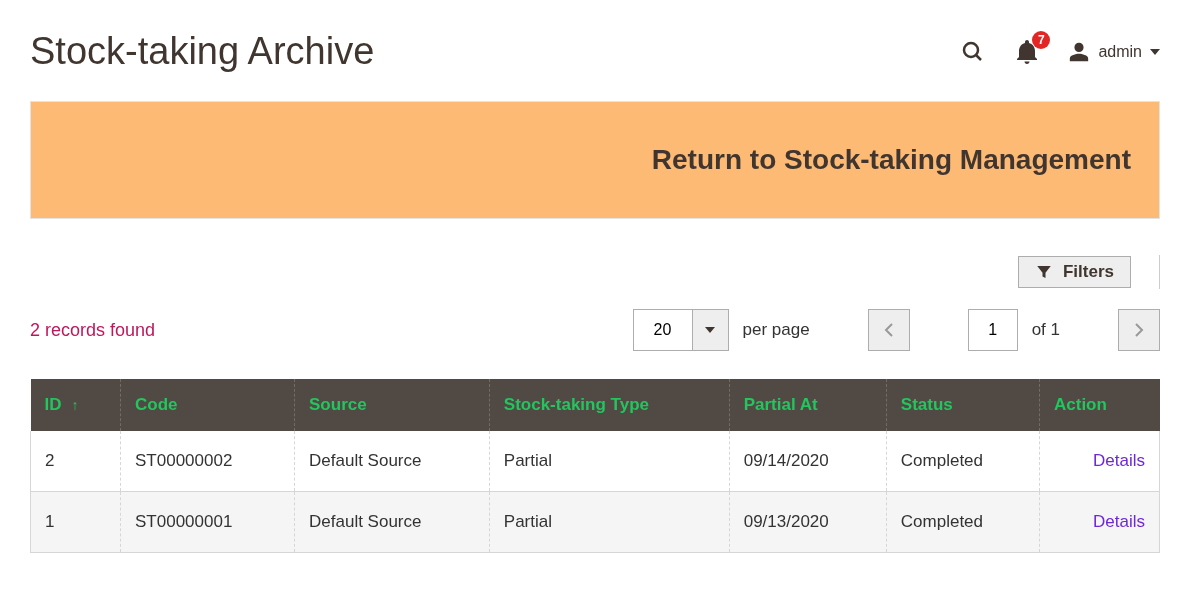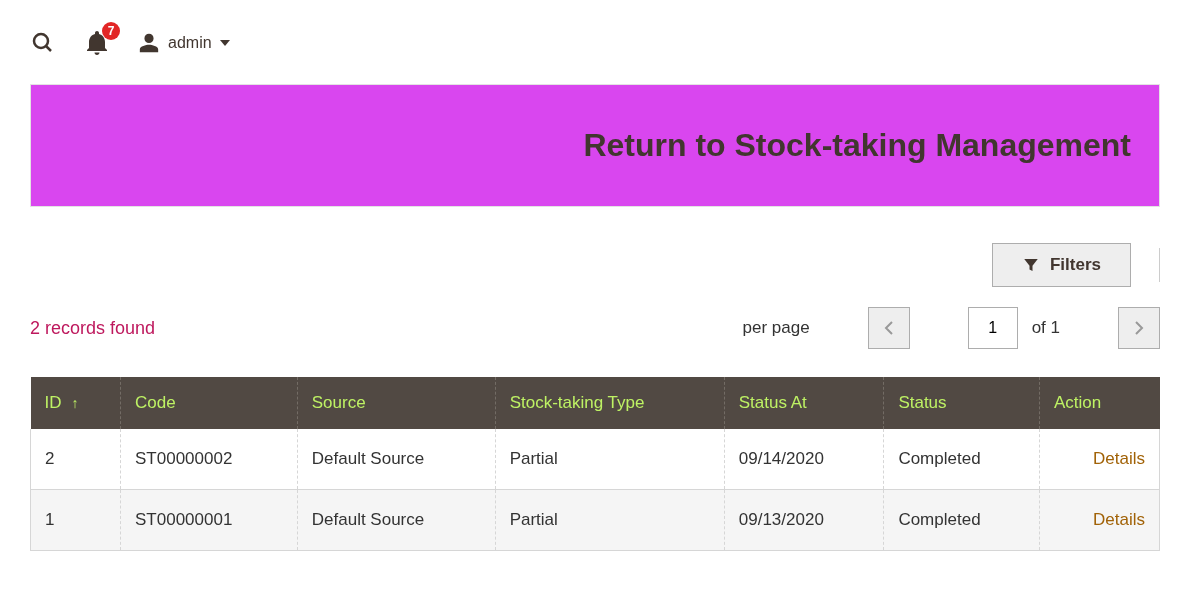--- a/index.html
+++ b/index.html
@@ -56,25 +56,25 @@
   .user-menu {
     display: flex;
     align-items: center;
     gap: 8px;
     cursor: pointer;
     color: #41362f;
     font-size: 16px;
     text-align: center;
   }
   .return-bar {
-    background: #d946ef;
+    background: #fdba74;
     border: 1px solid #e3e3e3;
     padding: 42px 28px;
     text-align: right;
-    font-size: 32px;
+    font-size: 28px;
     font-weight: 600;
     color: #41362f;
     margin-bottom: 36px;
   }
   .toolbar-row1 {
     display: flex;
     justify-content: flex-end;
     align-items: center;
     gap: 28px;
     margin-bottom: 20px;
@@ -84,22 +84,22 @@
     height: 34px;
     background: #ccc;
   }
   .tool-btn {
     display: flex;
     align-items: center;
     gap: 10px;
     font-size: 17px;
     color: #41362f;
     cursor: pointer;
-    height: 44px;
-    padding: 0 29px;
+    height: 32px;
+    padding: 0 16px;
     margin-left: 45px;
   }
   .filters-btn {
     border: 1px solid #adadad;
     background: #eee;
     font-weight: 600;
   }
   .toolbar-row2 {
     display: flex;
     align-items: center;
@@ -158,53 +158,54 @@
     font-size: 16px;
     outline: none;
   }
   table.grid {
     width: 100%;
     border-collapse: collapse;
     font-size: 17px;
   }
   table.grid th {
     background: #514943;
-    color: #bef264;
+    color: #22c55e;
     text-align: left;
     padding: 16px 14px;
-    font-weight: 400;
+    font-weight: 700;
     border-right: 1px dashed #736c65;
   }
   table.grid th:last-child { border-right: none; }
   table.grid td {
     padding: 20px 14px;
     border-right: 1px dashed #d6d6d6;
     color: #333;
   }
   table.grid td:last-child { border-right: none; }
   table.grid tbody tr { border-bottom: 1px solid #d6d6d6; }
   table.grid tbody tr.alt { background: #f5f5f5; }
   table.grid tbody { border-left: 1px solid #d6d6d6; border-right: 1px solid #d6d6d6;}
   .sort-arrow { font-size: 14px; margin-left: 10px; }
   .action-link {
-    color: #a16207;
+    color: #6d28d9;
     cursor: pointer;
   }
   .caret-down {
     width: 0; height: 0;
     border-left: 5px solid transparent;
     border-right: 5px solid transparent;
     border-top: 6px solid #41362f;
     display: inline-block;
   }
 </style>
 </head>
 <body>
 
 <div class="header">
+  <h1 class="page-title">Stock-taking Archive</h1>
   <div class="header-right">
     <div class="icon-btn">
       <svg width="24" height="24" viewBox="0 0 24 24" fill="none" stroke="#41362f" stroke-width="2.5">
           <circle cx="10" cy="10" r="7"></circle>
           <line x1="20" y1="20" x2="15" y2="15"></line>
         </svg>
     </div>
     <div class="icon-btn">
       <svg width="22" height="24" viewBox="0 0 22 24" fill="#41362f">
           <path d="M11 24c1.4 0 2.5-1.1 2.5-2.5h-5C8.5 22.9 9.6 24 11 24zM19 17v-6c0-4-2.5-7.3-6-8V2c0-1.1-.9-2-2-2S9 .9 9 2v1c-3.5.7-6 4-6 8v6l-2 2v1h20v-1l-2-2z"></path>
@@ -231,20 +232,26 @@
         <path d="M3 4h18l-7 9v7l-4-2v-5L3 4z"></path>
       </svg>
     <span>Filters</span>
   </div>
   <div class="vr"></div>
 </div>
 
 <div class="toolbar-row2">
   <div class="records-found">2 records found</div>
   <div class="pager">
+    <div class="per-page-group">
+      <input class="per-page-input" value="20" style="">
+      <div class="per-page-toggle">
+        <span class="caret-down"></span>
+      </div>
+    </div>
     <span>per page</span>
     <div style="width:30px"></div>
     <div class="pager-btn">
       <svg width="10" height="16" viewBox="0 0 10 16" fill="none" stroke="#999" stroke-width="2">
           <polyline points="8,2 2,8 8,14"></polyline>
         </svg>
     </div>
     <div style="width:30px"></div>
     <input class="page-input" value="1" style="">
     <span>of 1</span>
@@ -257,21 +264,21 @@
   </div>
 </div>
 
 <table class="grid">
   <thead>
     <tr>
       <th style="width:90px"><span>ID</span><span class="sort-arrow">↑</span></th>
       <th>Code</th>
       <th>Source</th>
       <th>Stock-taking Type</th>
-      <th>Status At</th>
+      <th>Partial At</th>
       <th>Status</th>
       <th style="width:120px">Action</th>
     </tr>
   </thead>
   <tbody>
     <tr>
       <td>2</td>
       <td>ST00000002</td>
       <td>Default Source</td>
       <td>Partial</td>

